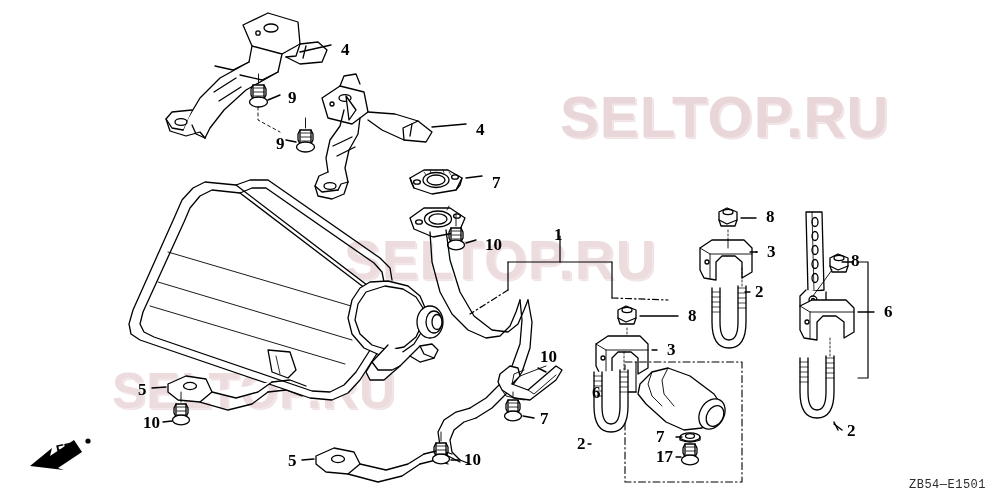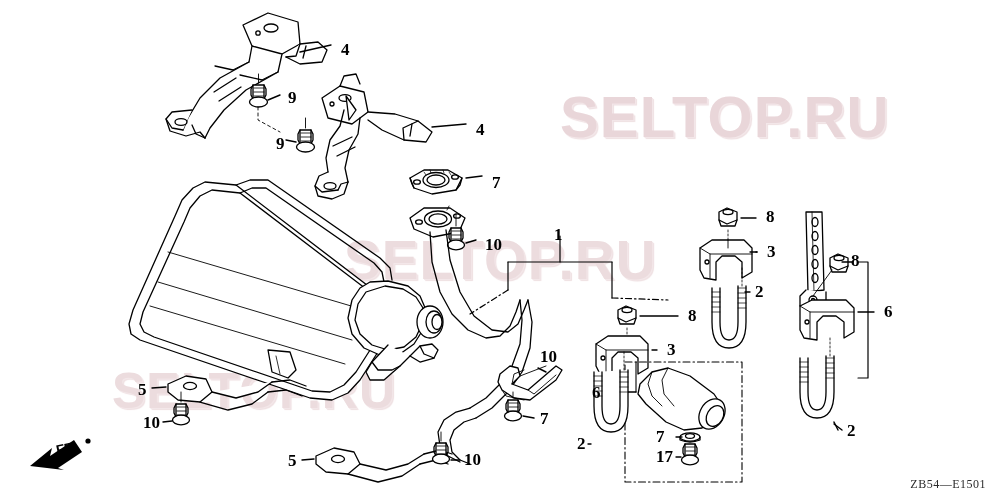--- a/index.html
+++ b/index.html
@@ -6,21 +6,21 @@
   html,body{margin:0;padding:0;background:#ffffff;}
   body{font-family:"Liberation Serif",serif;}
   #stage{position:relative;width:1000px;height:500px;background:#ffffff;overflow:hidden;}
   #stage svg{position:absolute;left:0;top:0;}
   .wm{position:absolute;font-family:Liberation Sans, sans-serif;font-weight:700;
       color:#e9d6d9;letter-spacing:.02em;white-space:nowrap;user-select:none;
       text-shadow:1px 1px 0 #f3e7e9, 2px 2px 1px #efe0e2;}
   #wm-main{left:560px;top:83px;font-size:58px;}
   #wm-mid{left:344px;top:228px;font-size:55px;color:#ecdcde;}
   #wm-low{left:112px;top:362px;font-size:50px;color:#ecdcde;}
-  #code{position:absolute;right:14px;bottom:8px;font-family:Liberation Serif, serif;
+  #code{position:absolute;right:14px;bottom:8px;font-family:Liberation Mono, monospace;
         font-size:12px;color:#2b2b2b;letter-spacing:.5px;}
   .lbl{position:absolute;font-family:"Liberation Serif",serif;font-weight:700;
        font-size:17px;color:#000;line-height:1;}
   #frtxt{position:absolute;left:56px;top:440px;font-family:"Liberation Sans",sans-serif;
          font-weight:700;font-size:14px;color:#000;transform:rotate(-12deg);letter-spacing:-.5px;}
 </style>
 </head>
 <body>
 
 <div id="stage">

